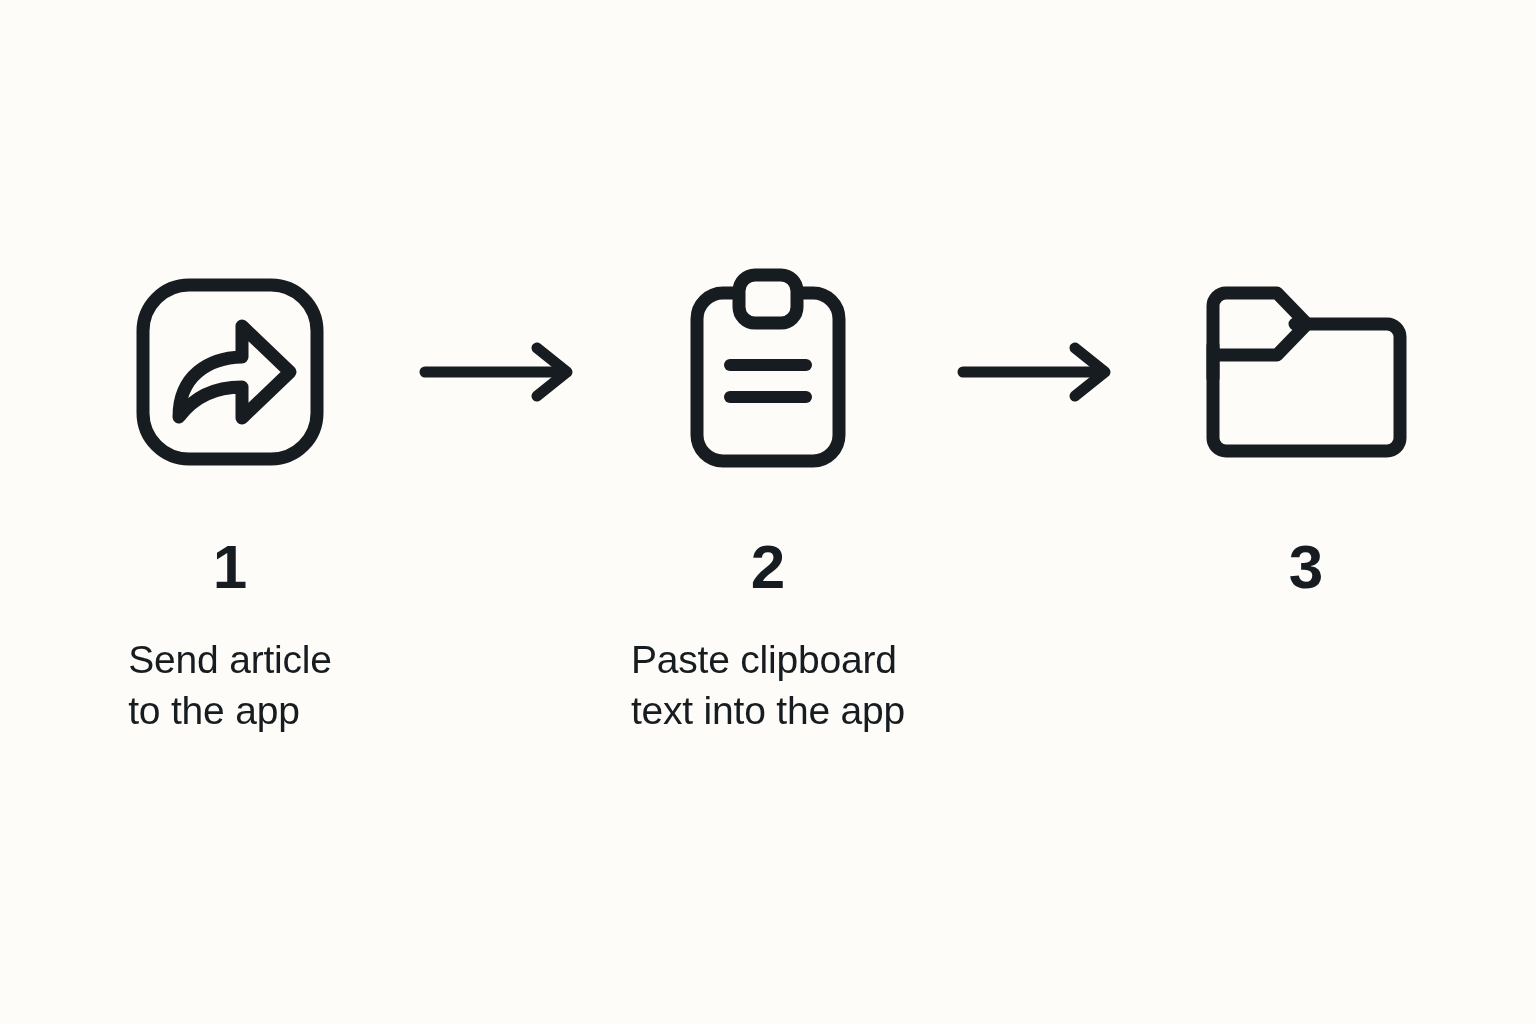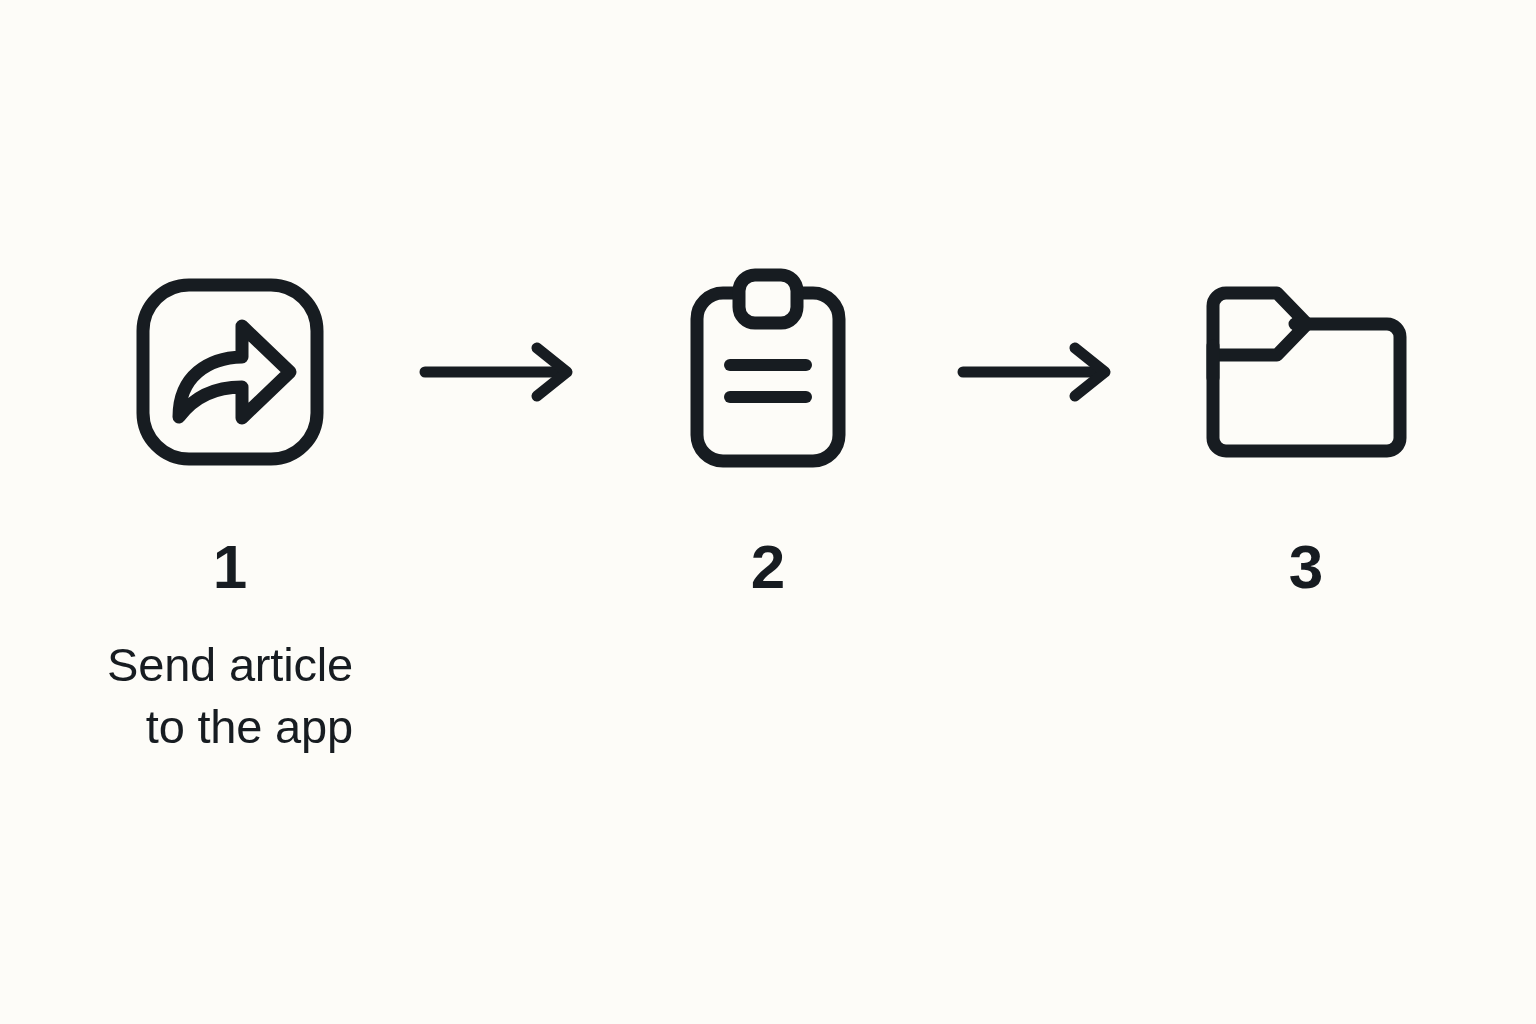--- a/index.html
+++ b/index.html
@@ -59,25 +59,25 @@
     margin-top: 48px;
     font-size: 62px;
     font-weight: 700;
     line-height: 1;
     color: #171C21;
     letter-spacing: 0px;
   }
 
   .step-label {
     margin-top: 36px;
-    font-size: 47px;
+    font-size: 39px;
     font-weight: 400;
     line-height: 1.32;
     color: #171C21;
-    text-align: right;
+    text-align: left;
     white-space: pre-line;
     letter-spacing: -0.2px;
   }
 </style>
 </head>
 <body>
 
 <div id="stage">
 
   <div class="flow">
@@ -110,20 +110,22 @@
     <div class="step">
       <div class="icon-box">
         <svg width="200" height="210" viewBox="0 0 200 210">
           <rect x="29" y="26" width="142" height="168" rx="26" ry="26" fill="#FDFCF8" stroke="#171C21" stroke-width="13"></rect>
           <rect x="71" y="8" width="58" height="48" rx="16" ry="16" fill="#FDFCF8" stroke="#171C21" stroke-width="13"></rect>
           <line x1="62" y1="98" x2="138" y2="98" stroke="#171C21" stroke-width="12" stroke-linecap="round"></line>
           <line x1="62" y1="130" x2="138" y2="130" stroke="#171C21" stroke-width="12" stroke-linecap="round"></line>
         </svg>
       </div>
       <div class="step-number">2</div>
+      <div class="step-label">Paste clipboard
+text into the app</div>
     </div>
 
     <div class="connector">
       <svg width="160" height="60" viewBox="0 0 160 60">
         <line x1="6" y1="30" x2="142" y2="30" stroke="#171C21" stroke-width="11" stroke-linecap="round"></line>
         <polyline points="118,6 148,30 118,54" fill="none" stroke="#171C21" stroke-width="11" stroke-linecap="round" stroke-linejoin="round"></polyline>
       </svg>
     </div>
 
     <div class="step">

